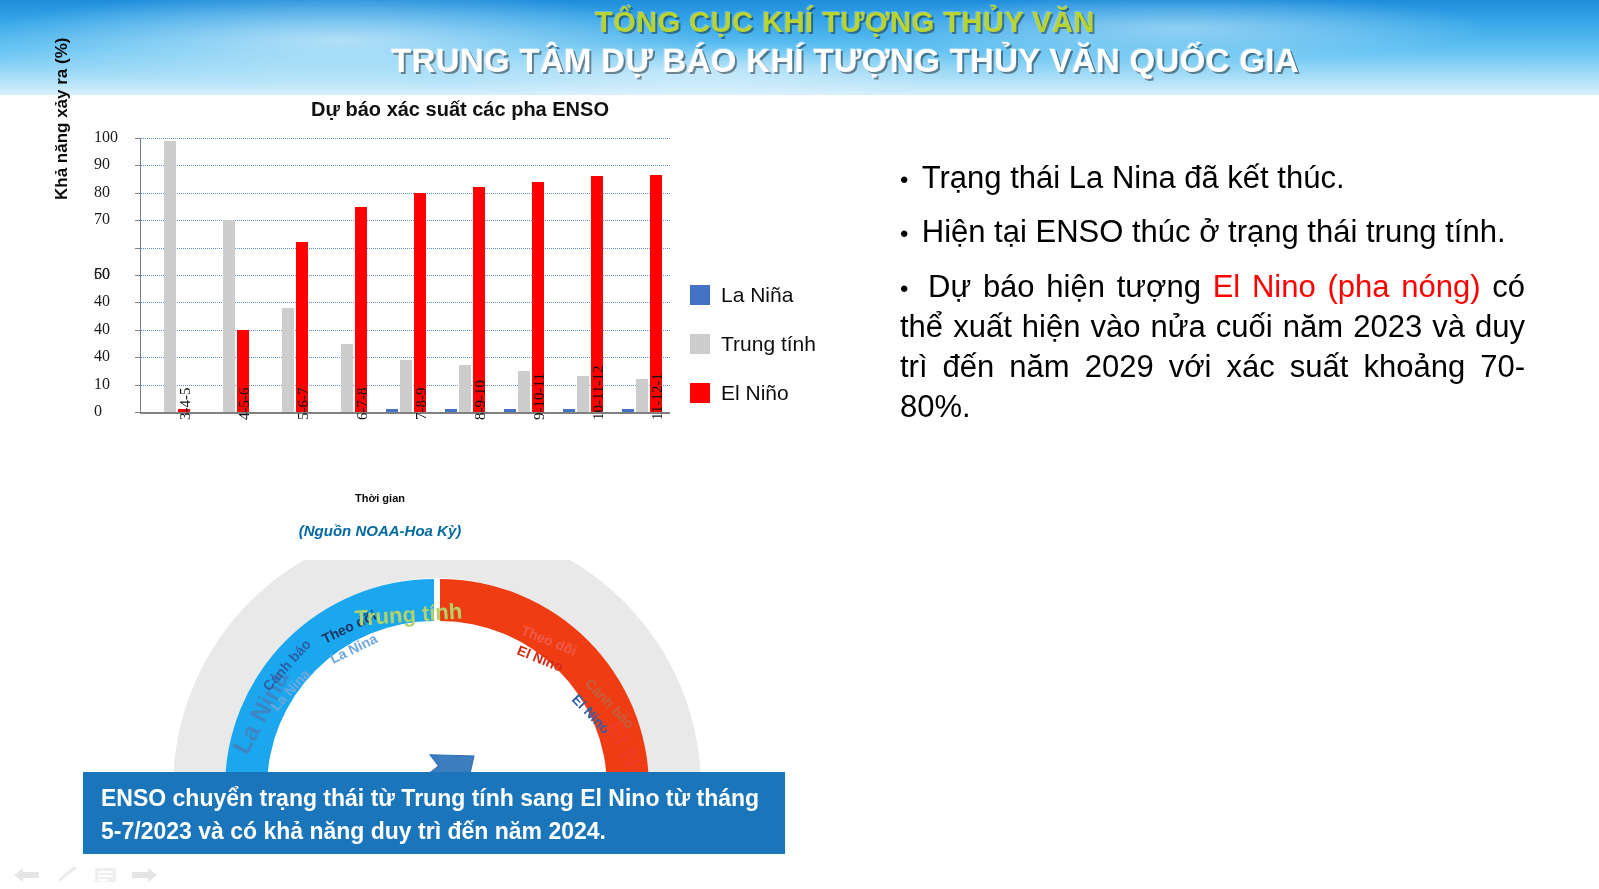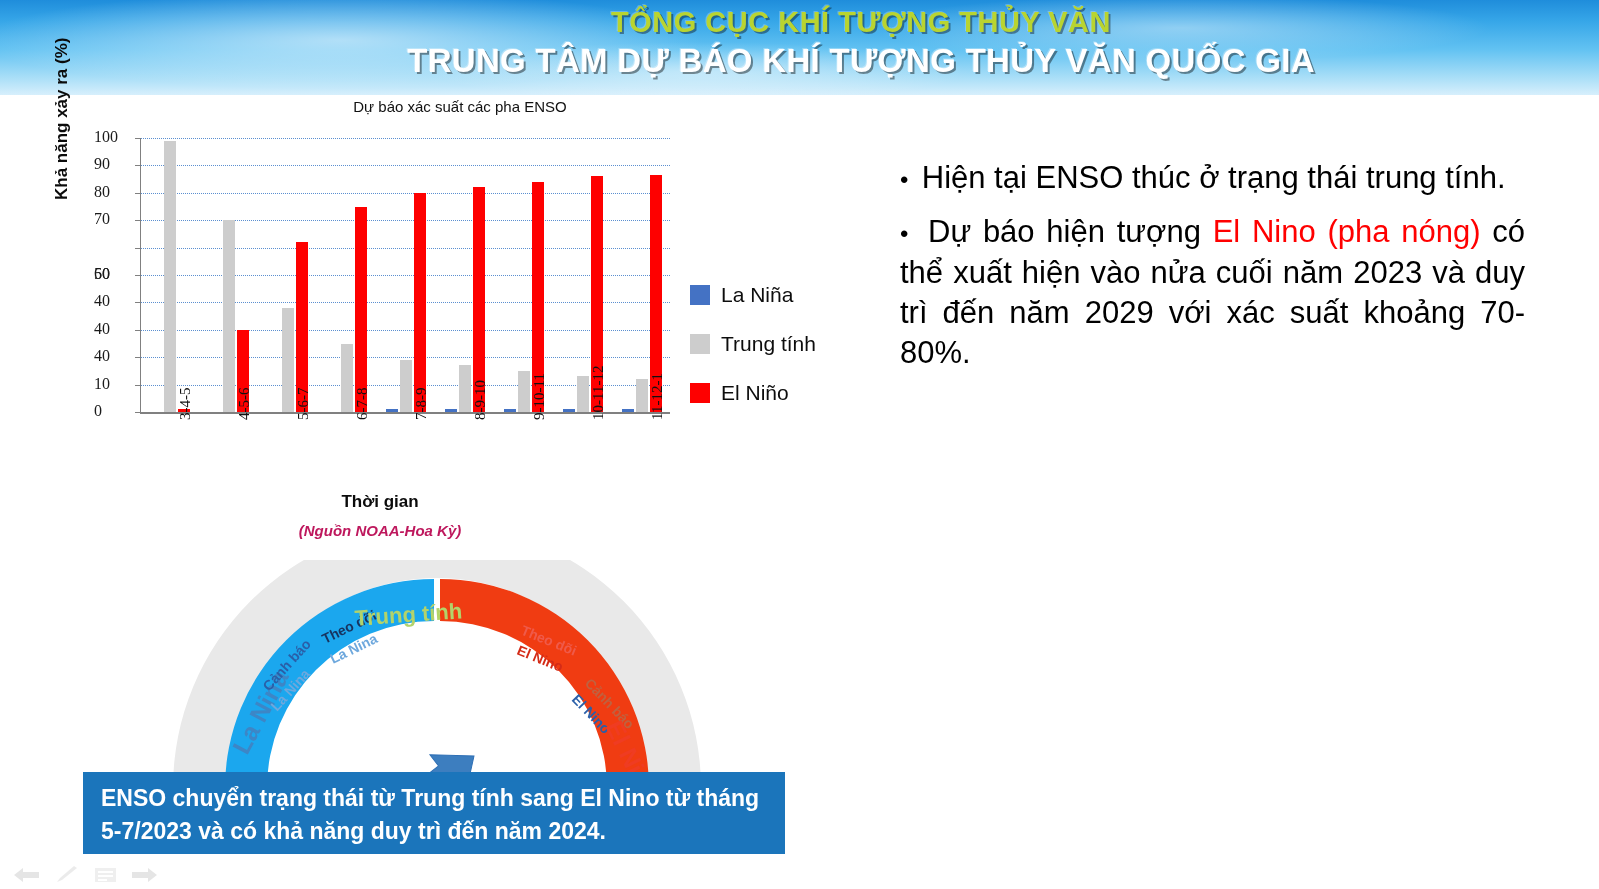--- a/index.html
+++ b/index.html
@@ -15,21 +15,21 @@
   .banner {
     position: absolute; left: 0; top: 0; width: 1599px; height: 95px;
     background:
       radial-gradient(ellipse 520px 70px at 340px 40px, rgba(255,255,255,0.55) 0%, rgba(255,255,255,0) 70%),
       radial-gradient(ellipse 430px 46px at 1180px 28px, rgba(255,255,255,0.42) 0%, rgba(255,255,255,0) 72%),
       radial-gradient(ellipse 360px 40px at 700px 72px, rgba(255,255,255,0.40) 0%, rgba(255,255,255,0) 75%),
       linear-gradient(180deg, #1f8ddb 0%, #36a6e8 22%, #62c2f2 52%, #a5ddf7 80%, #d7effc 100%);
     overflow: hidden;
   }
   .banner-title-wrap {
-    position: absolute; left: 216px; top: 6px; width: 1290px;
+    position: absolute; left: 200px; top: 6px; width: 1290px;
     text-align: center;
   }
   .title-line1 {
     font-size: 29px; font-weight: bold; color: #b9d430;
     letter-spacing: 0.5px;
     text-shadow: 2px 2px 0 rgba(0,0,0,0.38), -1px -1px 0 rgba(255,255,255,0.25);
     white-space: nowrap;
   }
   .title-line2 {
     font-size: 33px; font-weight: bold; color: #ffffff;
@@ -41,21 +41,21 @@
   
   .logo-wrap { position: absolute; left: 8px; top: 2px; width: 108px; height: 93px; }
   .logo-caption {
     position: absolute; left: 0; top: 70px; width: 108px; text-align: center;
     font-size: 13px; font-weight: bold; color: #123c86; letter-spacing: 0.5px;
   }
 
   
   .chart-title {
     position: absolute; left: 120px; top: 98px; width: 680px;
-    text-align: center; font-size: 15px; font-weight: normal; color: #111;
+    text-align: center; font-size: 20px; font-weight: bold; color: #111;
   }
   .chart-box { position: absolute; left: 60px; top: 138px; width: 620px; height: 290px; }
   .ylabel {
     position: absolute; left: -8px; top: 62px;
     transform: rotate(-90deg); transform-origin: left top;
     font-size: 17px; font-weight: bold; color: #0b0b0b; white-space: nowrap;
   }
   .ytick {
     position: absolute; right: 0; width: 42px; text-align: left;
     font-size: 16px; color: #1a1a1a; font-family: "Liberation Serif", serif;
@@ -82,25 +82,25 @@
   .bar.neutral { background: #cdcdcd; }
   .bar.elnino  { background: #fe0000; }
   .xlab {
     position: absolute; top: 282px;
     font-size: 15px; color: #111; white-space: nowrap;
     transform: rotate(-90deg); transform-origin: left top;
     font-family: "Liberation Serif", serif;
   }
   .axis-title {
     position: absolute; left: 230px; top: 492px; width: 300px; text-align: center;
-    font-size: 17px; font-weight: bold; color: #0b0b0b;
+    font-size: 11px; font-weight: bold; color: #0b0b0b;
   }
   .axis-source {
     position: absolute; left: 230px; top: 522px; width: 300px; text-align: center;
-    font-size: 15px; font-weight: bold; font-style: italic; color: #be185d;
+    font-size: 15px; font-weight: bold; font-style: italic; color: #0369a1;
   }
 
   
   .legend { position: absolute; left: 690px; top: 283px; }
   .legend-item { display: flex; align-items: center; margin-bottom: 25px; }
   .legend-swatch { width: 20px; height: 20px; margin-right: 11px; }
   .legend-text { font-size: 21px; color: #0d0d0d; }
 
   
   .gauge { position: absolute; left: 165px; top: 560px; width: 545px; height: 230px; }
@@ -280,20 +280,21 @@
         <polygon points="200,214 286,214 286,200 320,228 286,256 286,242 200,242" fill="#3d7ebf" stroke="#2e6fb5" stroke-width="1"></polygon>
         <rect x="197" y="214" width="3" height="28" fill="#ffffff"></rect>
         <rect x="193" y="214" width="3" height="28" fill="#2e6fb5"></rect>
       </g>
     </svg>
   </div>
 
   <div class="caption">ENSO chuyển trạng thái từ Trung tính sang El Nino từ tháng 5-7/2023 và có khả năng duy trì đến năm 2024.</div>
 
   <div class="right-col" id="bullets">
+      <div class="blt"><span class="bullet">•&nbsp;&nbsp;</span><span>Trạng thái La Nina đã kết thúc.</span></div>
       <div class="blt"><span class="bullet">•&nbsp;&nbsp;</span><span>Hiện tại ENSO thúc ở trạng thái trung tính.</span></div>
       <div class="blt"><span class="bullet">•&nbsp;&nbsp;</span><span>Dự báo hiện tượng </span><span class="red">El Nino (pha nóng)</span><span> có thể xuất hiện vào nửa cuối năm 2023 và duy trì đến năm 2029 với xác suất khoảng 70-80%.</span></div>
     </div>
 
   <div class="ppt-ctrls">
     <svg width="26" height="18" viewBox="0 0 26 18">
       <polygon points="0,9 9,2 9,6 25,6 25,12 9,12 9,16" fill="#b6b6b6"></polygon>
     </svg>
     <svg width="26" height="18" viewBox="0 0 26 18">
       <polygon points="3,16 8,14 23,2 20,0 6,12" fill="#c8c8c8"></polygon>

